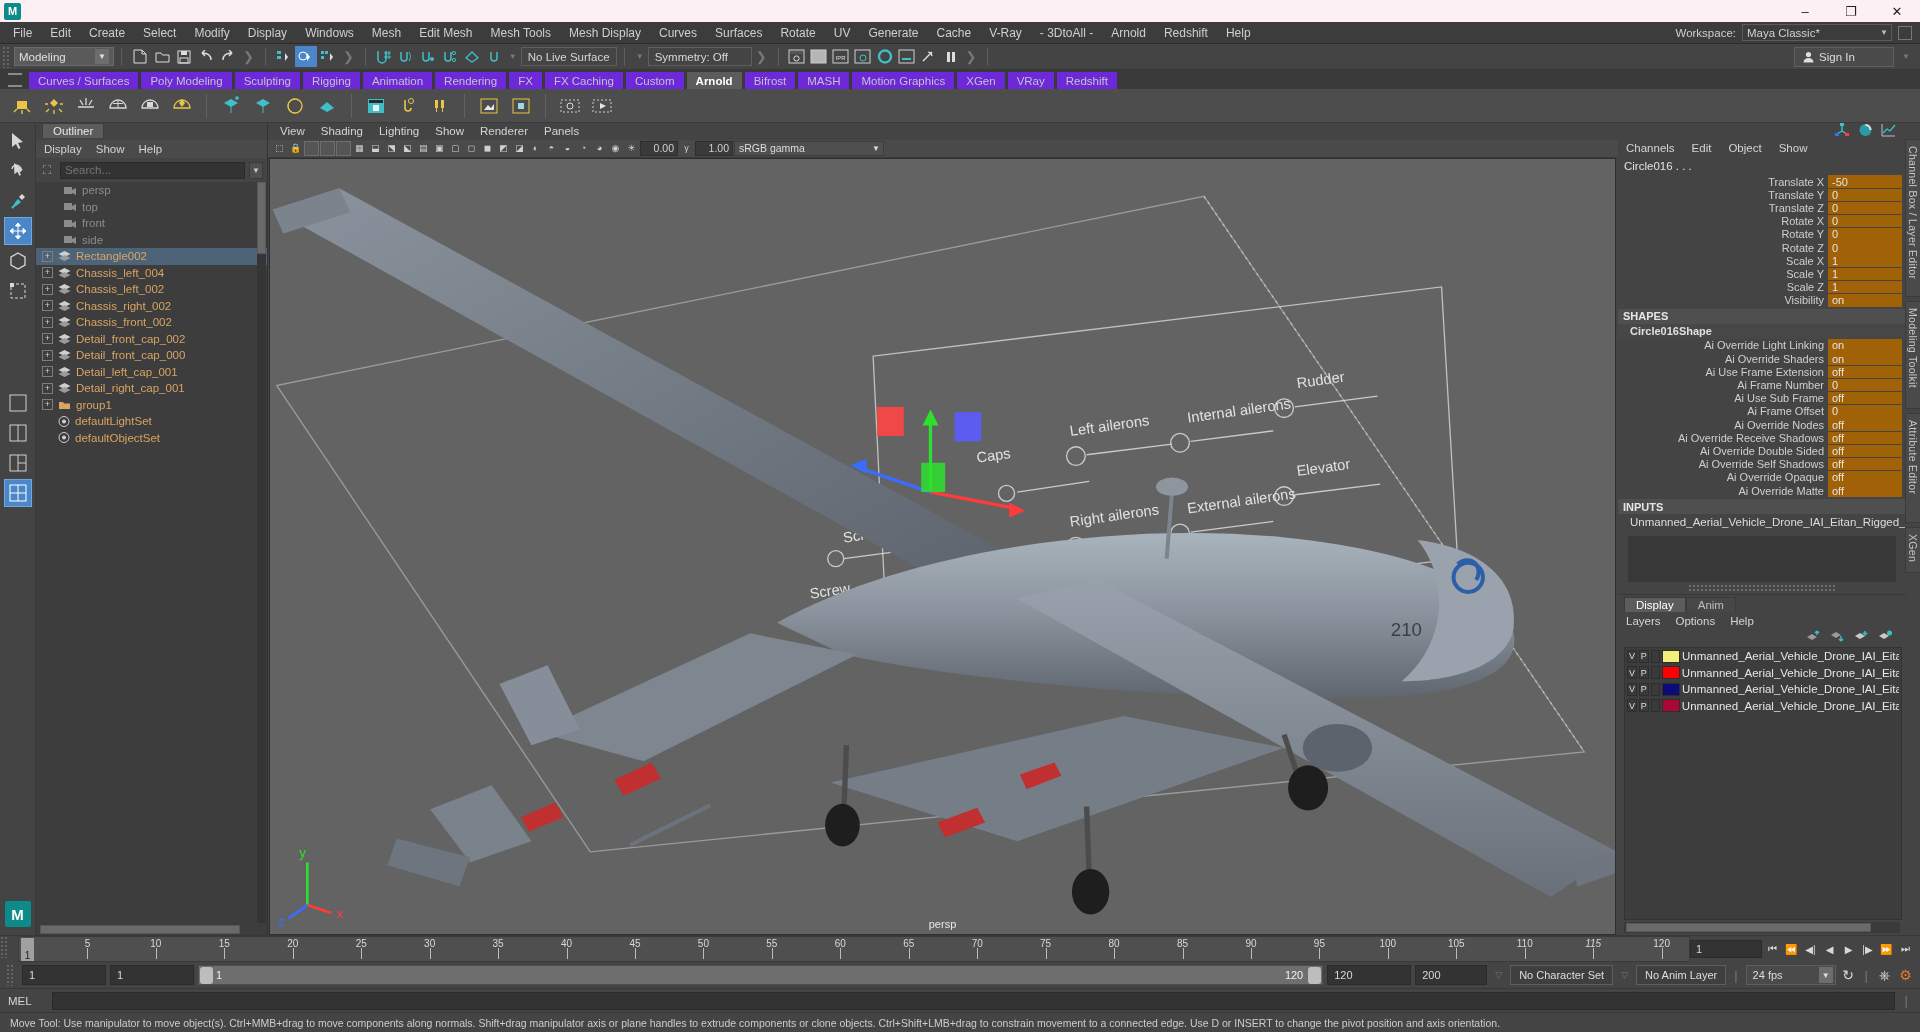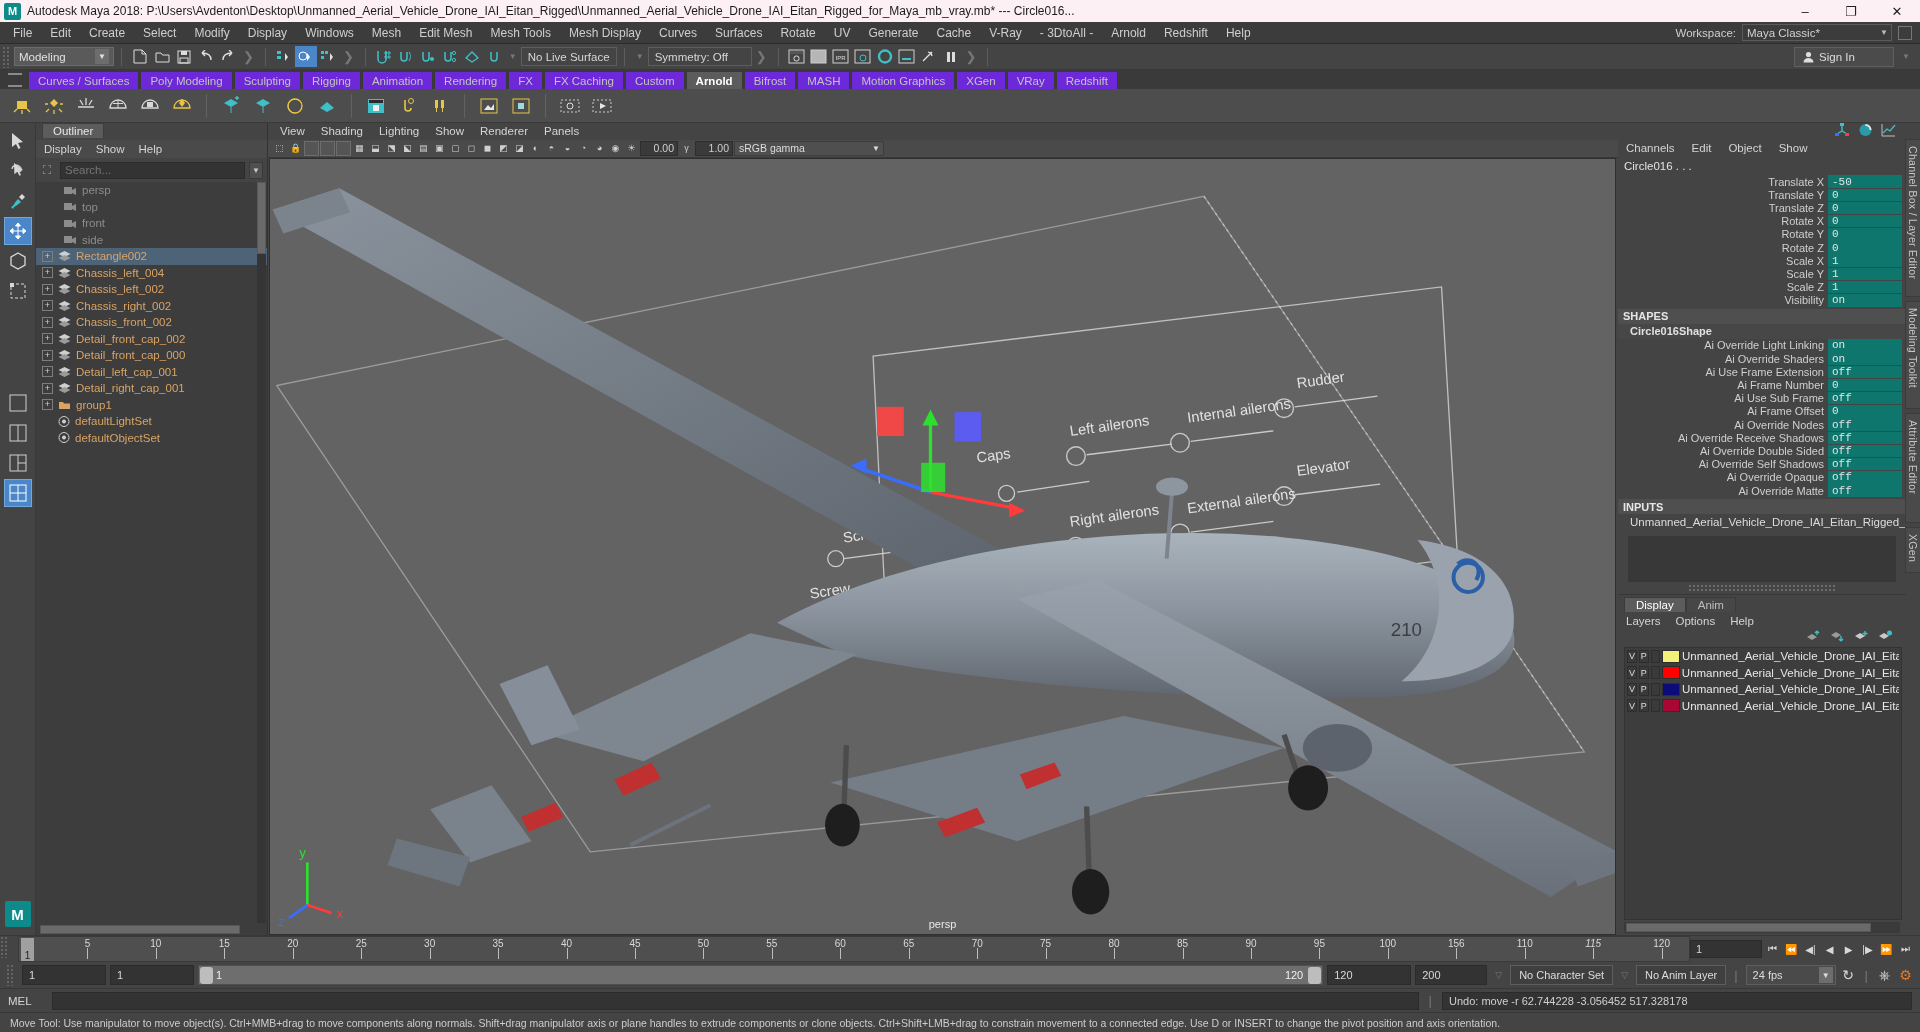--- a/index.html
+++ b/index.html
@@ -154,22 +154,22 @@
 
   
   .rightpanel{ width:288px; flex:0 0 288px; display:flex; flex-direction:column; background:#444; }
   .cb-icons{ height:16px; display:flex; justify-content:flex-end; align-items:center; gap:8px; padding-right:10px; }
   .cb-menu{ height:18px; display:flex; align-items:center; gap:17px; padding-left:8px;
     font-size:11.5px; color:#d4d4d4; }
   .cb-objname{ height:18px; padding-left:6px; font-size:11.5px; color:#e2e2e2; display:flex; align-items:center; }
   .cb-scroll{ flex:0 0 auto; overflow:hidden; }
   .cb-row{ height:13.2px; display:flex; align-items:center; justify-content:flex-end; gap:4px; }
   .cb-row .lab{ font-size:11px; color:#cfcfcf; text-align:right; white-space:nowrap; }
-  .cb-row .val{ width:74px; height:12.5px; background:#0f766e; color:#e4e4e4; font-size:11px;
-    padding-left:4px; display:flex; align-items:center; margin-right:4px;font-family:Liberation Mono, monospace; }
+  .cb-row .val{ width:74px; height:12.5px; background:#a16207; color:#e4e4e4; font-size:11px;
+    padding-left:4px; display:flex; align-items:center; margin-right:4px; }
   .cb-sect{ height:15px; background:#4f4f4f; display:flex; align-items:center; padding-left:5px;
     font-size:11px; font-weight:bold; color:#e6e6e6; margin-top:2px; }
   .cb-sub{ height:15px; background:#474747; display:flex; align-items:center; padding-left:12px;
     font-size:11px; font-weight:bold; color:#e0e0e0; }
   .cb-inputname{ height:16px; display:flex; align-items:center; padding-left:12px; font-size:11.5px; color:#dcdcdc; }
   .cb-blank{ height:46px; background:#383838; margin:6px 10px 0 10px; }
   .cb-dots{ height:8px; background-image:radial-gradient(#6d6d6d 1px, transparent 1px);
      background-size:4px 4px; margin:2px 70px; }
 
   
@@ -233,21 +233,20 @@
   .vtab{ writing-mode:vertical-rl; font-size:10.5px; color:#c6c6c6; background:#4a4a4a;
     border:1px solid #3b3b3b; padding:6px 1px; letter-spacing:.3px; }
 </style>
 </head>
 <body>
 
 <div class="app">
 
   <div class="titlebar">
     <div class="logo">M</div>
-    <div class="ttl">Autodesk Maya 2018: P:\Users\Avdenton\Desktop\Unmanned_Aerial_Vehicle_Drone_IAI_Eitan_Rigged\Unmanned_Aerial_Vehicle_Drone_IAI_Eitan_Rigged_for_Maya_mb_vray.mb*  ---  Circle016...</div>
     <div class="winbtns">
       <div class="winbtn">–</div>
       <div class="winbtn">❐</div>
       <div class="winbtn close">✕</div>
     </div>
   </div>
 
   <div class="menubar">
     <div class="mi">File</div>
     <div class="mi">Edit</div>
@@ -1234,21 +1233,21 @@
           <div class="ts-num" style="left: 1095.08px;">80</div>
           <div class="ts-tick" style="left: 1095.08px;"></div>
           <div class="ts-num" style="left: 1163.52px;">85</div>
           <div class="ts-tick" style="left: 1163.52px;"></div>
           <div class="ts-num" style="left: 1231.97px;">90</div>
           <div class="ts-tick" style="left: 1231.97px;"></div>
           <div class="ts-num" style="left: 1300.41px;">95</div>
           <div class="ts-tick" style="left: 1300.41px;"></div>
           <div class="ts-num" style="left: 1368.85px;">100</div>
           <div class="ts-tick" style="left: 1368.85px;"></div>
-          <div class="ts-num" style="left: 1437.3px;">156</div>
+          <div class="ts-num" style="left: 1437.3px;">105</div>
           <div class="ts-tick" style="left: 1437.3px;"></div>
           <div class="ts-num" style="left: 1505.74px;">110</div>
           <div class="ts-tick" style="left: 1505.74px;"></div>
           <div class="ts-num" style="left: 1574.18px; font-style: italic;">115</div>
           <div class="ts-tick" style="left: 1574.18px;"></div>
           <div class="ts-num" style="left: 1642.62px;">120</div>
           <div class="ts-tick" style="left: 1642.62px;"></div>
         </div>
       <div class="ts-right">
         <div class="tr-field">1</div>
@@ -1288,17 +1287,16 @@
       <span class="brk">|</span>
       <div class="tr-ic" style="font-size:14px">⎈</div>
       <div class="tr-ic" style="font-size:14px;color:#e07a2c">⚙</div>
     </div>
   </div>
 
   <div class="cmdline">
     <div class="mel">MEL</div>
     <div class="inp"></div>
     <span class="brk">|</span>
-    <div class="undo">Undo: move -r 62.744228 -3.056452 517.328178</div>
   </div>
 
   <div class="helpline">Move Tool: Use manipulator to move object(s). Ctrl+MMB+drag to move components along normals. Shift+drag manipulator axis or plane handles to extrude components or clone objects. Ctrl+Shift+LMB+drag to constrain movement to a connected edge. Use D or INSERT to change the pivot position and axis orientation.</div>
 </div>
 
 </body></html>

